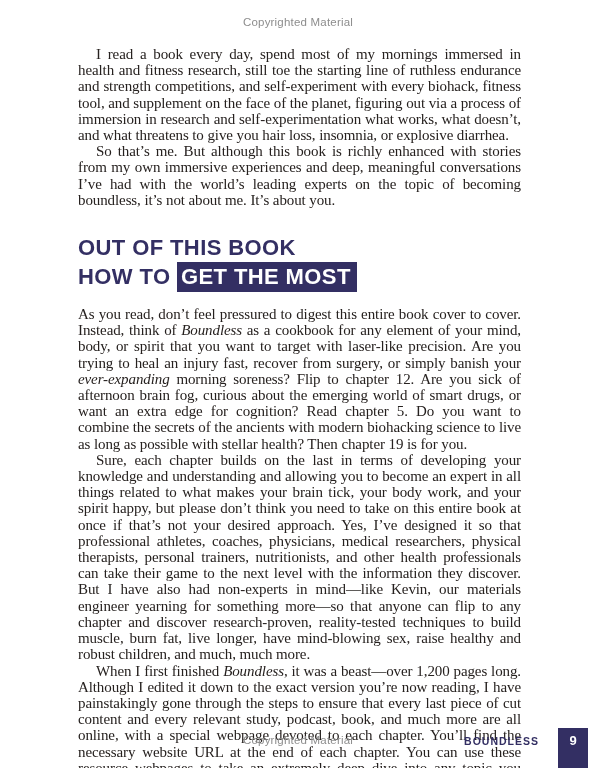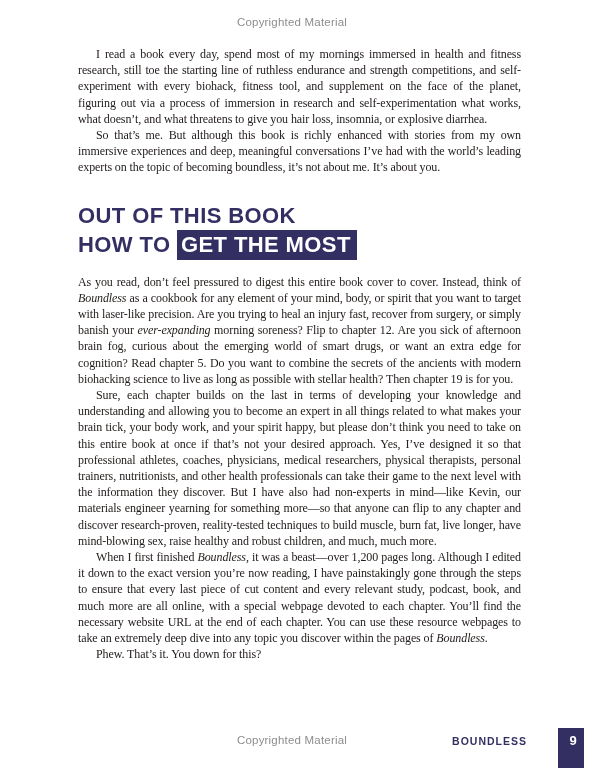--- a/index.html
+++ b/index.html
@@ -8,34 +8,35 @@
     --gray:#8d8d8d;
     --hash:#7e98a8;
   }
   html,body{margin:0;padding:0;background:#ffffff;}
   .page{
     position:relative;
     width:584px;height:768px;
     background:#ffffff;
     overflow:hidden;
     font-family:"Liberation Serif", serif;
+    padding-left:12px;
   }
   .top-notice{
     position:absolute;top:16px;left:0;right:0;
     text-align:center;
     font-family:"Liberation Sans", sans-serif;
     font-size:11.5px;color:var(--gray);
     letter-spacing:0.2px;
   }
   .content{
     position:absolute;left:78px;top:46px;width:443px;
   }
   .para{
     margin:0;
-    font-size:12px;
+    font-size:15px;
     line-height:16.2px;
     letter-spacing:-0.1px;
     color:var(--ink);
     text-align:justify;
   }
   .para.indent{text-indent:18px;}
   .it{font-style:italic;}
   .chapter-heading{
     margin:25px 0 15px 0;
     font-family:"Liberation Sans", sans-serif;

